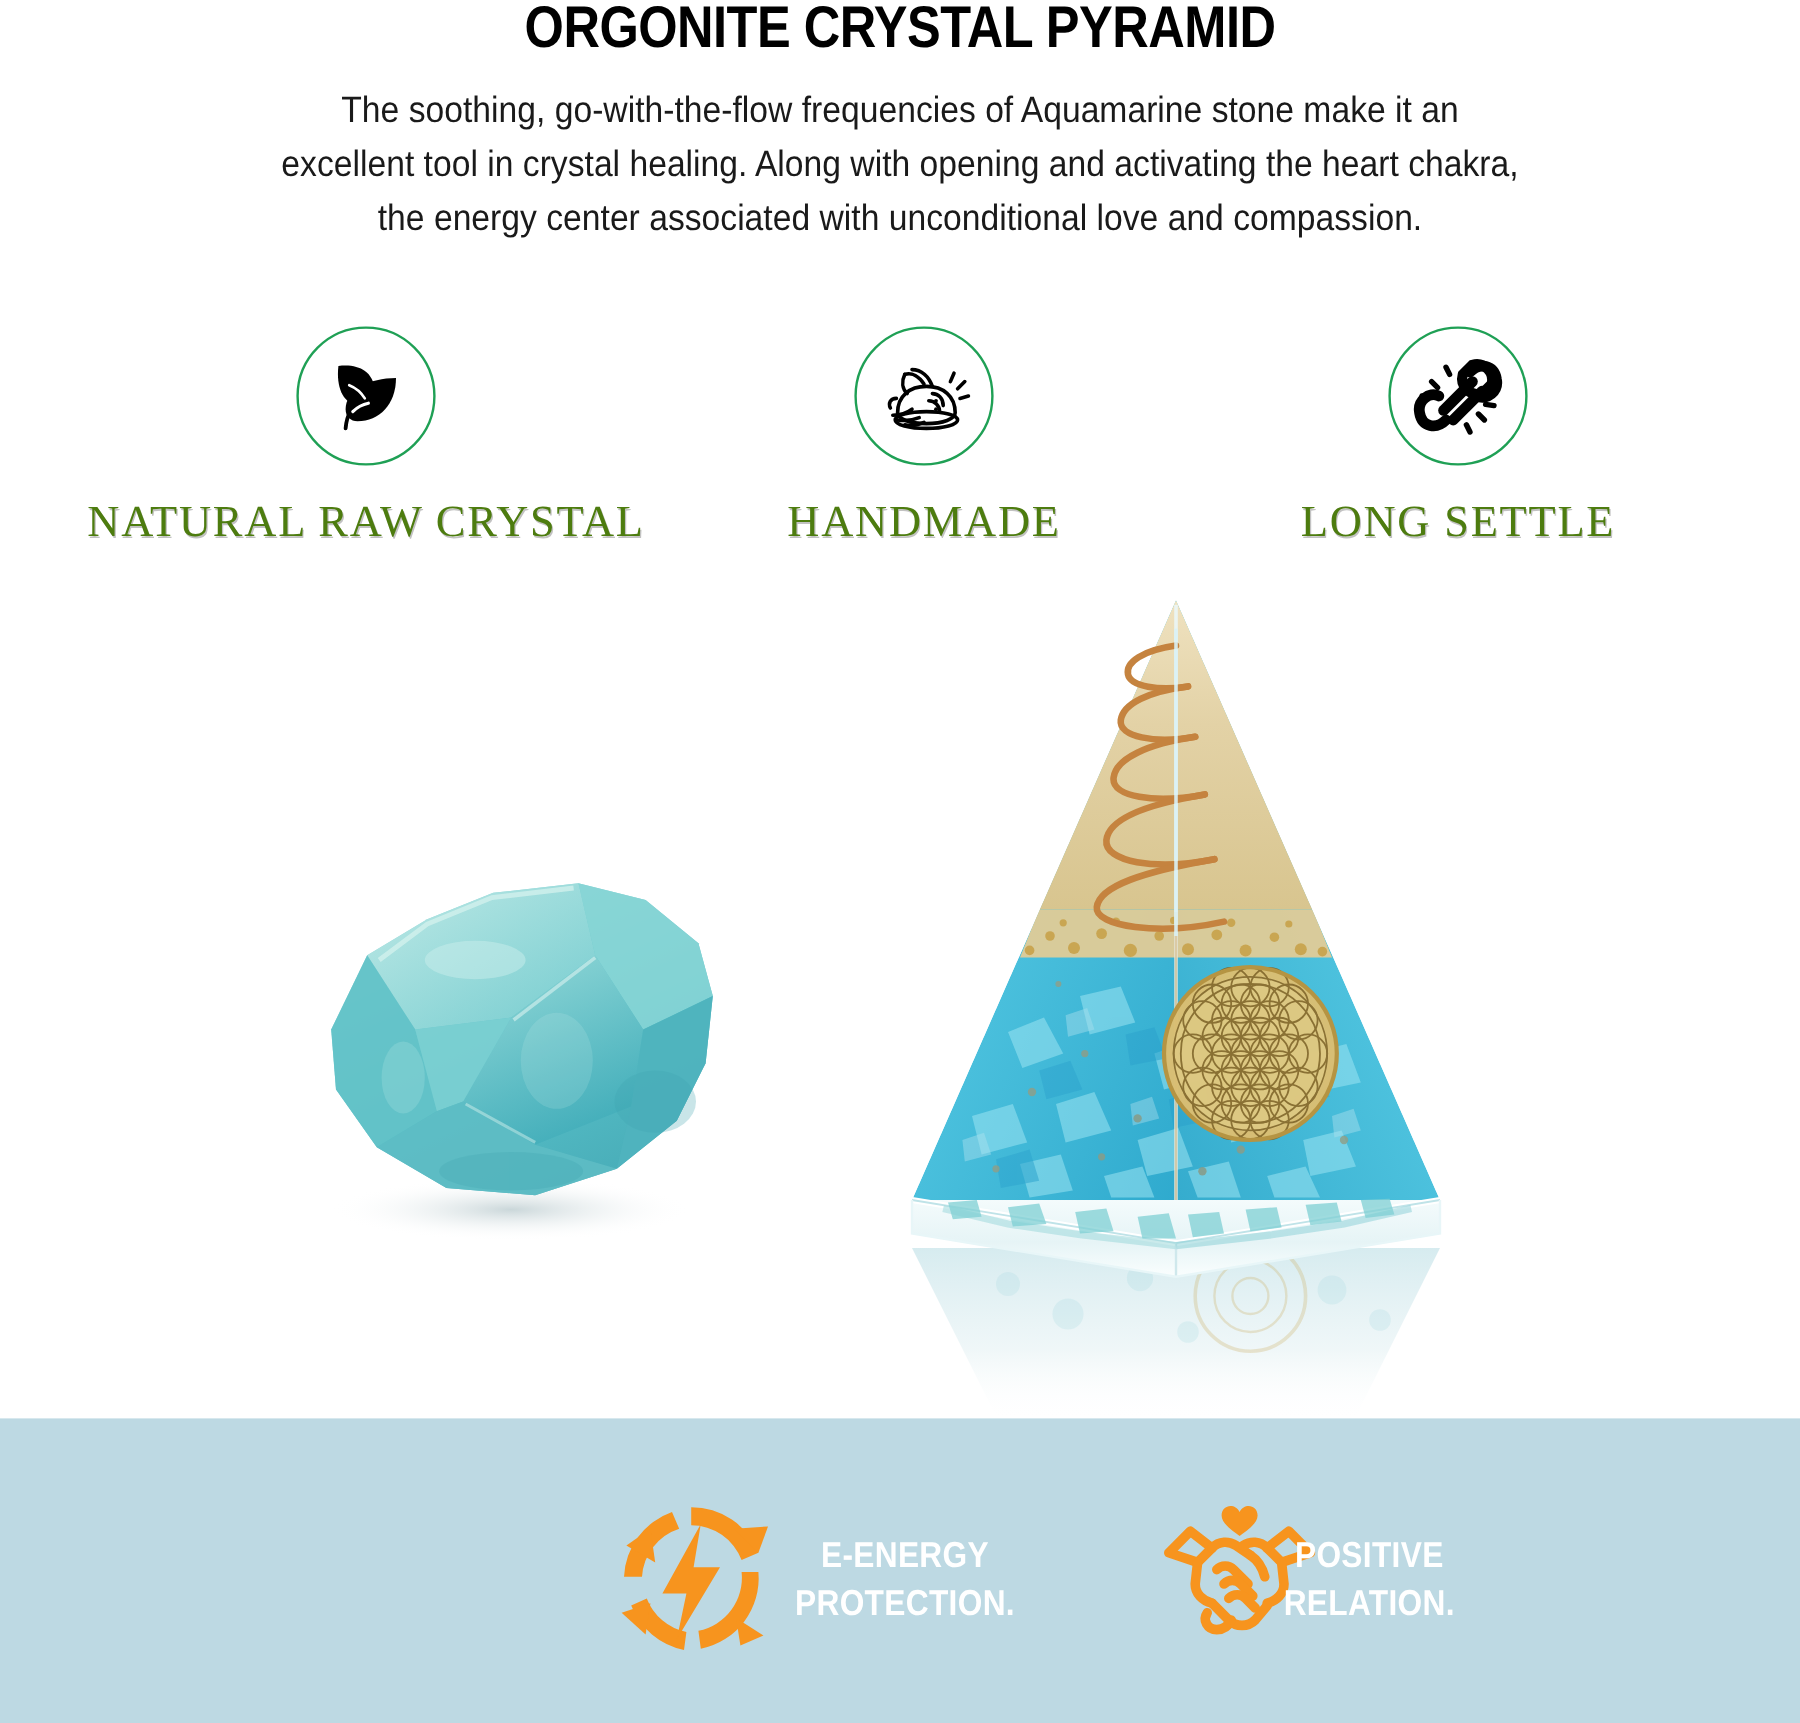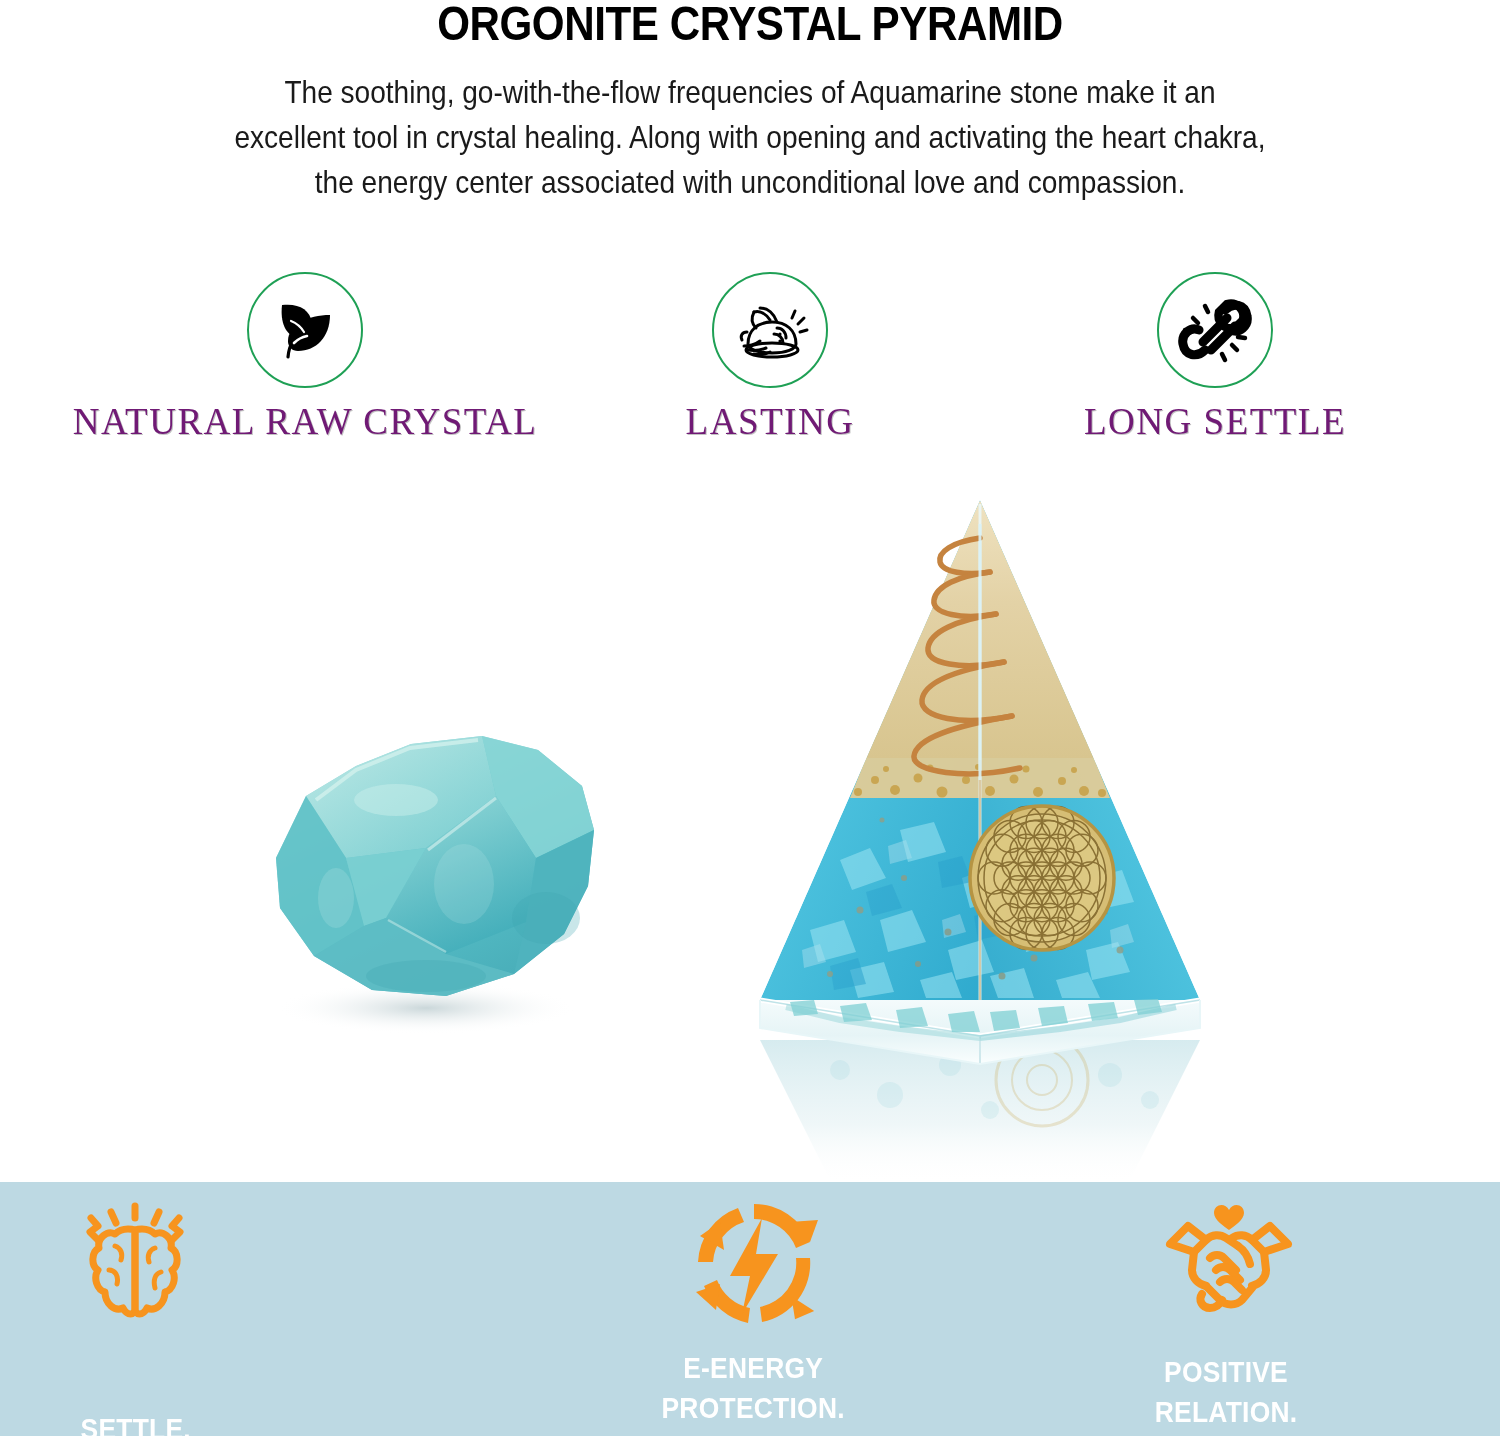--- a/index.html
+++ b/index.html
@@ -48,26 +48,26 @@
   .feature:nth-child(2){width:430px;}
   .feature:nth-child(3){width:460px;}
   .circle-icon{
     width:116px;height:116px;border-radius:50%;
     border:2.5px solid #1FA055;
     display:flex;align-items:center;justify-content:center;
     box-sizing:border-box;background:#fff;
   }
   .circle-icon svg{display:block;}
   .feature-label{
-    margin-top:12px;
+    margin-top:26px;
     font-family:"Liberation Serif", serif;
     font-weight:normal;
     font-size:37px;
     letter-spacing:1.5px;
-    color:#701a75;
+    color:#4d7c0f;
     white-space:nowrap;
     text-shadow:1px 1px 0 rgba(120,120,120,0.45);
   }
 
   
   .product-area{position:absolute;left:0;top:470px;width:1500px;height:712px;}
 
   .raw-stone{
     position:absolute;left:196px;top:238px;width:440px;height:350px;
   }
@@ -77,21 +77,21 @@
 
   
   .banner{
     position:absolute;left:0;top:1182px;width:1500px;height:254px;
     background:#BDD9E3;
   }
   .banner-inner{
     position:relative;width:1500px;height:254px;
     display:flex;
   }
-  .bcol{flex:1;position:relative;display:flex;flex-direction:column;align-items:center;}
+  .bcol{flex:1;position:relative;display:flex;flex-direction:row;align-items:center;}
   .bcol .b-icon{margin-top:14px;}
   .bcol .b-icon svg{display:block;}
   .b-label{
     margin-top:14px;
     color:#ffffff;
     font-family:"Liberation Sans", sans-serif;
     font-weight:bold;
     font-size:30px;
     line-height:40px;
     letter-spacing:0.3px;
@@ -152,21 +152,21 @@
           <path d="M24 60 C30 61, 36 60, 40 58"></path>
           <path d="M47 34 C52 34, 56 38, 56 44"></path>
           <path d="M44 40 C49 40, 53 44, 53 49"></path>
           <path d="M68 30 L74 24"></path>
           <path d="M70 38 L77 36"></path>
           <path d="M62 24 L65 17"></path>
           <circle cx="50" cy="40" r="1.6" fill="#000" stroke="none"></circle>
           <circle cx="50" cy="47" r="1.6" fill="#000" stroke="none"></circle>
         </svg>
       </div>
-      <div class="feature-label">LASTING</div>
+      <div class="feature-label">HANDMADE</div>
     </div>
 
     <div class="feature">
       <div class="circle-icon">
         <svg width="76" height="76" viewBox="0 0 76 76">
           <g stroke="#000" fill="none" stroke-width="8.5" stroke-linecap="round">
             <path d="M42 20 L50 12 A13 13 0 0 1 66 28 L58 36 A13 13 0 0 1 42 20 Z"></path>
           </g>
           <path d="M48 18 C56 10, 68 12, 70 24 C72 34, 62 42, 54 38" stroke="#000" stroke-width="9" fill="none" stroke-linecap="round"></path>
           <path d="M28 58 C20 66, 8 64, 6 52 C4 42, 14 34, 22 38" stroke="#000" stroke-width="9" fill="none" stroke-linecap="round"></path>

